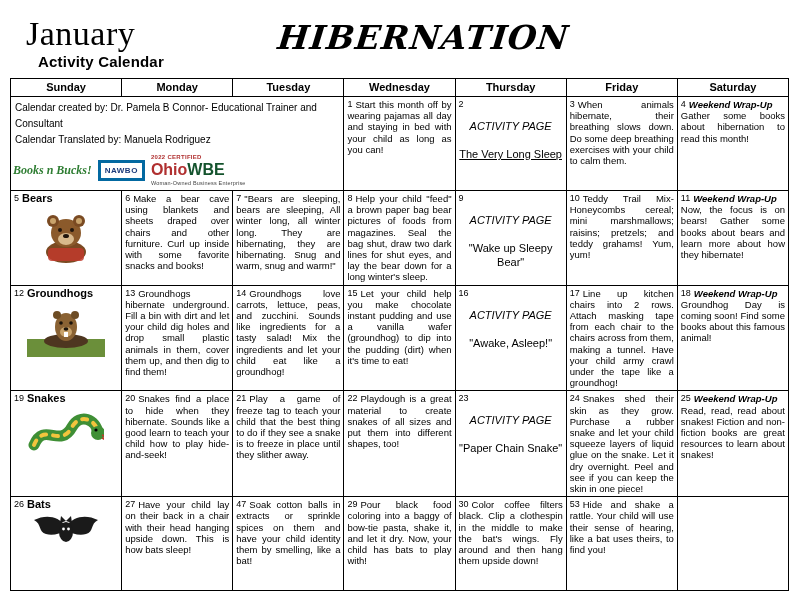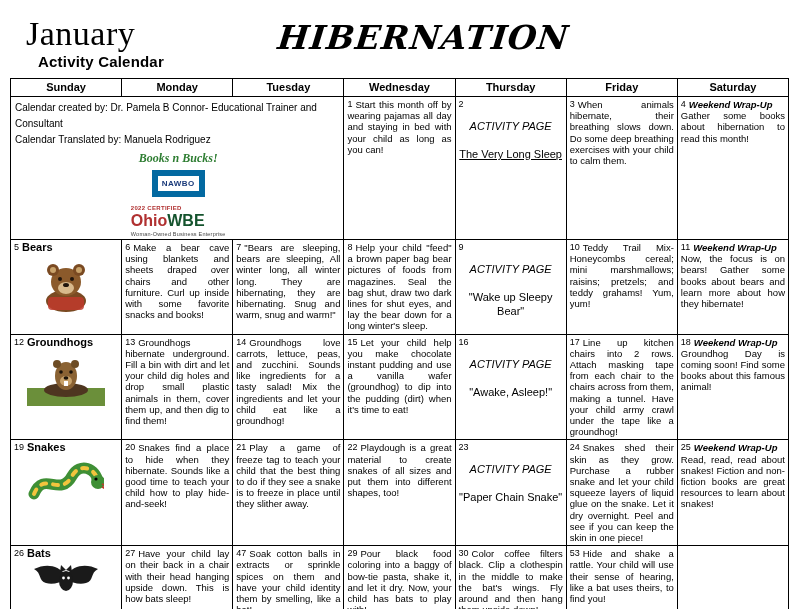--- a/index.html
+++ b/index.html
@@ -129,32 +129,31 @@
     font-size: 10px;
     line-height: 16px;
     padding: 3px 4px 0 4px;
   }
   .logos {
     display: flex;
     align-items: center;
     gap: 6px;
     margin-top: 4px;
     padding-left: 2px;
-    flex-direction: column;
   }
   .logo-books {
     font-family: "Liberation Serif", serif;
     font-style: italic;
     font-weight: bold;
     font-size: 12px;
     color: #2e7d32;
     line-height: 12px;
   }
   .logo-nawbo {
-    border: 6px solid #0369a1;
+    border: 3px solid #0369a1;
     font-size: 8px;
     font-weight: bold;
     color: #1a3a7a;
     padding: 3px 4px;
     line-height: 9px;
     letter-spacing: 0.5px;
   }
   .logo-ohio {
     line-height: 10px;
   }
@@ -353,21 +352,21 @@
             <svg width="76" height="48" viewBox="0 0 76 48">
               <path d="M6 38 C16 14, 32 42, 44 20 C52 6, 68 12, 70 26" stroke="#3f8f35" stroke-width="11" fill="none" stroke-linecap="round"></path>
               <path d="M6 38 C16 14, 32 42, 44 20 C52 6, 68 12, 70 26" stroke="#f2c43d" stroke-width="4" fill="none" stroke-linecap="round" stroke-dasharray="5 7"></path>
               <circle cx="70" cy="26" r="7" fill="#3f8f35"></circle>
               <circle cx="68" cy="23" r="1.6" fill="#000"></circle>
               <path d="M74 28 l7 3 l-7 0 l6 3" stroke="#c0392b" stroke-width="1.6" fill="none"></path>
             </svg>
           </div>
         </td>
         <td class="cell">
-          <div class="cell-inner"><span class="daynum">20</span><span>Snakes find a place to hide when they hibernate. Sounds like a good time to teach your child how to play hide-and-seek!</span></div>
+          <div class="cell-inner"><span class="daynum">20</span><span>Snakes find a place to hide when they hibernate. Sounds like a good learn to teach your child how to play hide-and-seek!</span></div>
         </td>
         <td class="cell">
           <div class="cell-inner"><span class="daynum">21</span><span>Play a game of freeze tag to teach your child that the best thing to do if they see a snake is to freeze in place until they slither away.</span></div>
         </td>
         <td class="cell">
           <div class="cell-inner"><span class="daynum">22</span><span>Playdough is a great material to create snakes of all sizes and put them into different shapes, too!</span></div>
         </td>
         <td class="cell">
           <div class="cell-inner">
               <span class="daynum">23</span>

